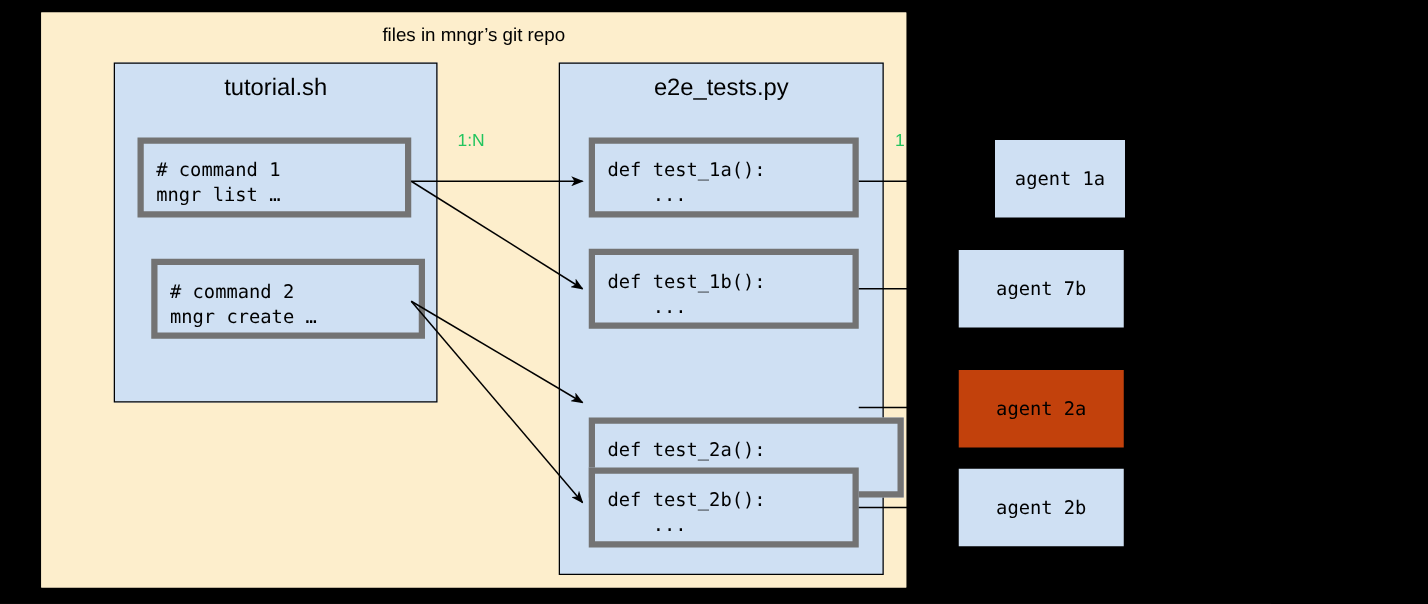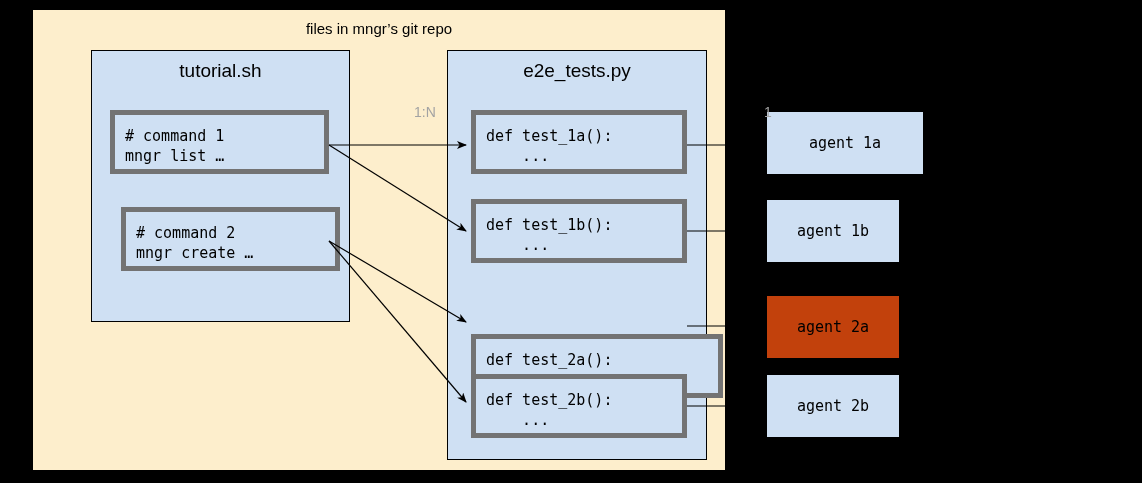--- a/index.html
+++ b/index.html
@@ -76,23 +76,22 @@
     right: 0;
     top: 50%;
     transform: translateY(-50%);
     text-align: center;
     line-height: 18px;
   }
   .edge-label {
     position: absolute;
     font-family: "Liberation Sans", sans-serif;
     font-size: 14px;
-    color: #a3a3a3;
+    color: #22c55e;
     white-space: nowrap;
-    margin-left: 48px;
   }
 
   
   #connectors {
     position: absolute;
     left: 0;
     top: 0;
     width: 1142px;
     height: 483px;
     pointer-events: none;
@@ -134,25 +133,25 @@
         <div class="mono code-text">def test_2a():
     ...</div>
       </div>
       <div class="box code-box" style="left: 471px; top: 374px; width: 216px; height: 64px; background: rgb(207, 224, 243);">
         <div class="mono code-text">def test_2b():
     ...</div>
       </div>
     </div>
 
   <div id="agents-layer">
-      <div class="box plain-box" style="left: 767px; top: 112px; width: 156px; height: 62px; background: rgb(207, 224, 243);">
+      <div class="box plain-box" style="left: 796px; top: 112px; width: 104px; height: 62px; background: rgb(207, 224, 243);">
         <div class="mono agent-text">agent 1a</div>
       </div>
       <div class="box plain-box" style="left: 767px; top: 200px; width: 132px; height: 62px; background: rgb(207, 224, 243);">
-        <div class="mono agent-text">agent 1b</div>
+        <div class="mono agent-text">agent 7b</div>
       </div>
       <div class="box plain-box" style="left: 767px; top: 296px; width: 132px; height: 62px; background: #c2410c;">
         <div class="mono agent-text">agent 2a</div>
       </div>
       <div class="box plain-box" style="left: 767px; top: 375px; width: 132px; height: 62px; background: rgb(207, 224, 243);">
         <div class="mono agent-text">agent 2b</div>
       </div>
     </div>
 
 

